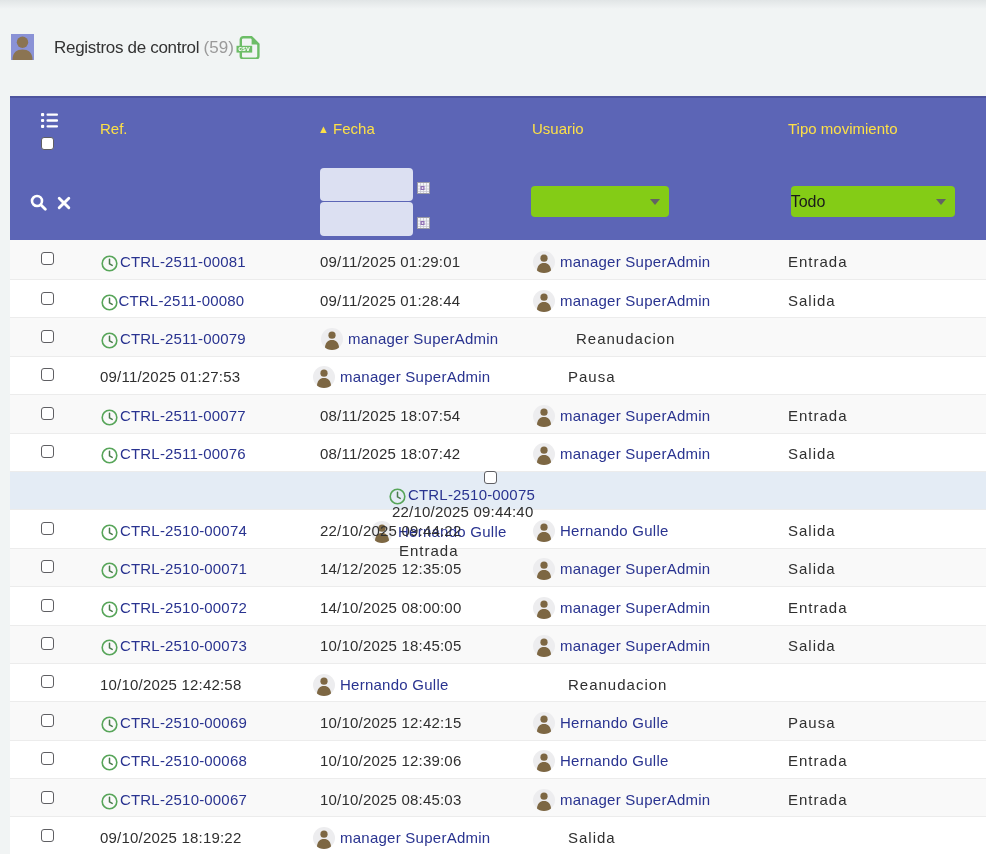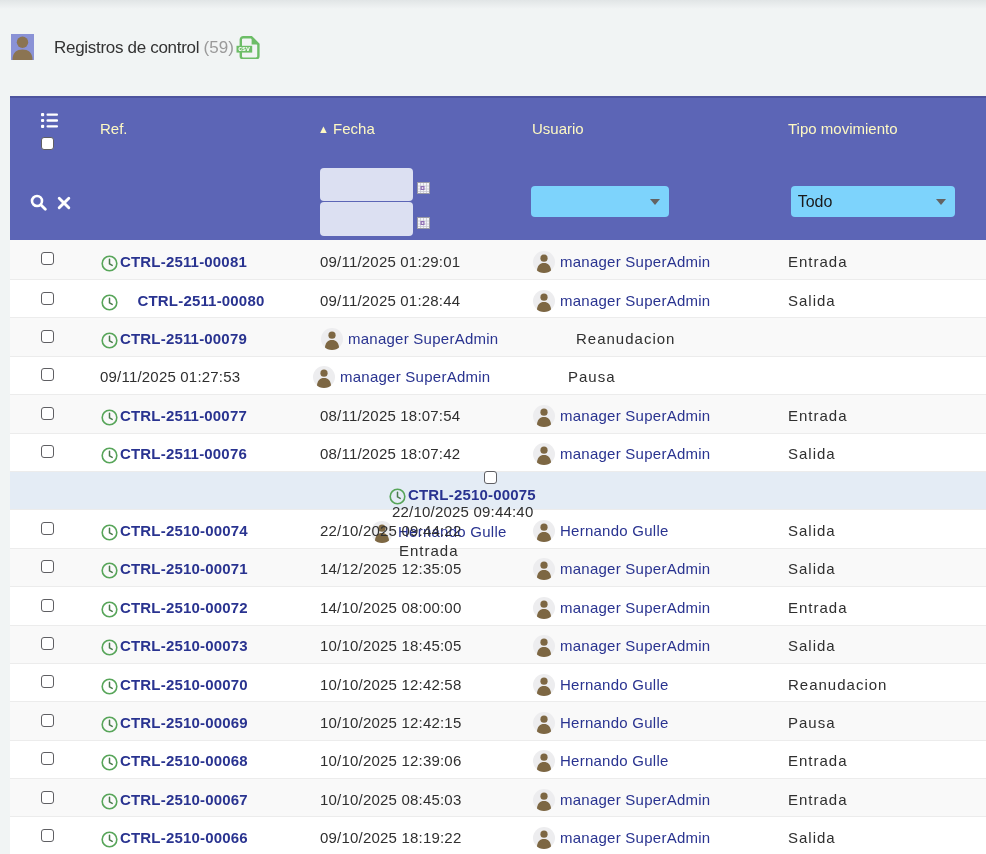--- a/index.html
+++ b/index.html
@@ -16,41 +16,41 @@
 .avatar { position:absolute; left:11px; top:34px; width:23px; height:26px;
   background:#8a92d6; }
 .titletext { position:absolute; left:54px; top:38px; font-size:17px; color:#333;
   letter-spacing:-0.3px; white-space:nowrap; }
 .titlecount { color:#9a9a9a; letter-spacing:0; }
 .csvicon { position:absolute; left:239px; top:36px; }
 
 
 .thead { position:absolute; left:10px; top:96px; width:976px; height:144px;
   background:#5c65b6; border-top:2px solid #4d549e; }
-.hlabel { position:absolute; color:#fef9c3; font-size:15px; white-space:nowrap; }
+.hlabel { position:absolute; color:#fde047; font-size:15px; white-space:nowrap; }
 .dateinput { position:absolute; left:310.3px; width:93px; height:33px;
   background:#dce0f2; border-radius:4px; }
-.selbox { position:absolute; top:87.5px; height:31px; background:#7dd3fc;
+.selbox { position:absolute; top:87.5px; height:31px; background:#84cc16;
   border-radius:4px; font-size:16px; color:#1a1a1a; line-height:31px;
-  padding-left:7px; }
+  padding-left:0; }
 .selarrow { position:absolute; right:9px; top:13px; width:0; height:0;
   border-left:5px solid transparent; border-right:5px solid transparent;
   border-top:6px solid #636363; }
 .calbtn { position:absolute; left:407px; width:13px; height:12px; }
 
 
 .rows { position:absolute; left:10px; top:240px; width:976px; }
 .row { display:flex; height:38.4px; border-bottom:1px solid #ececec;
   align-items:center; font-size:15px; }
 .row:first-child { height:40px; }
 .row.odd { background:#f9f9f9; }
 .row.even { background:#fff; }
 .row.hl { background:#e4ecf5;flex-direction:column; }
 .c1 { width:90px; flex:none; display:flex; align-items:center; }
-.c2 { width:220px; flex:none; display:flex; align-items:flex-start;font-weight:bold; }
+.c2 { width:220px; flex:none; display:flex; align-items:flex-start; }
 .c3 { width:212px; flex:none; }
 .c4 { width:256px; flex:none; display:flex; align-items:center; }
 .c5 { width:198px; flex:none; }
 a.reflink { color:#293390; text-decoration:none; position:relative; top:1.5px;
   white-space:nowrap; letter-spacing:0.18px; }
 .c4 a.reflink { letter-spacing:0.25px; }
 .celltxt { color:#2f2f2f; position:relative; top:1.5px; white-space:nowrap; }
 .c3 .celltxt { letter-spacing:0.2px;margin-top:28px; }
 .c5 .celltxt { letter-spacing:1px; }
 .rowchk { width:13px; height:13px; border:1.4px solid #5f5f63; border-radius:3px;
@@ -166,21 +166,21 @@
   </div>
   <div class="row even">
     <div class="c1">
         <div class="rowchk"></div>
       </div>
     <div class="c2">
         <svg class="clocksvg" width="17" height="17" viewBox="0 0 17 17">
           <circle cx="8.5" cy="8.5" r="7.3" fill="none" stroke="#57a559" stroke-width="1.6"></circle>
           <path d="M8.5 4.3 V8.8 L11.2 10.4" fill="none" stroke="#4a7a4c" stroke-width="1.5" stroke-linecap="round"></path>
         </svg>
-        <a class="reflink" style="margin-left:20px">CTRL-2511-00080</a>
+        <a class="reflink" style="margin-left:1px">CTRL-2511-00080</a>
       </div>
     <div class="c3"><span class="celltxt">09/11/2025 01:28:44</span></div>
     <div class="c4">
         <svg class="usersvg" width="22" height="22" viewBox="0 0 22 22">
           <defs>
             <clipPath id="cc1">
               <circle cx="11" cy="11" r="11"></circle>
             </clipPath>
           </defs>
           <circle cx="11" cy="11" r="11" fill="#ededef"></circle>
@@ -443,27 +443,20 @@
           </g>
         </svg>
         <a class="reflink" style="margin-left:5px">manager SuperAdmin</a>
       </div>
     <div class="c5"><span class="celltxt">Salida</span></div>
   </div>
   <div class="row even">
     <div class="c1">
         <div class="rowchk"></div>
       </div>
-    <div class="c2">
-        <svg class="clocksvg" width="17" height="17" viewBox="0 0 17 17">
-          <circle cx="8.5" cy="8.5" r="7.3" fill="none" stroke="#57a559" stroke-width="1.6"></circle>
-          <path d="M8.5 4.3 V8.8 L11.2 10.4" fill="none" stroke="#4a7a4c" stroke-width="1.5" stroke-linecap="round"></path>
-        </svg>
-        <a class="reflink" style="margin-left:2.5px">CTRL-2510-00070</a>
-      </div>
     <div class="c3"><span class="celltxt">10/10/2025 12:42:58</span></div>
     <div class="c4">
         <svg class="usersvg" width="22" height="22" viewBox="0 0 22 22">
           <defs>
             <clipPath id="cc11">
               <circle cx="11" cy="11" r="11"></circle>
             </clipPath>
           </defs>
           <circle cx="11" cy="11" r="11" fill="#ededef"></circle>
           <g clip-path="url(#cc11)">
@@ -559,27 +552,20 @@
           </g>
         </svg>
         <a class="reflink" style="margin-left:5px">manager SuperAdmin</a>
       </div>
     <div class="c5"><span class="celltxt">Entrada</span></div>
   </div>
   <div class="row even">
     <div class="c1">
         <div class="rowchk"></div>
       </div>
-    <div class="c2">
-        <svg class="clocksvg" width="17" height="17" viewBox="0 0 17 17">
-          <circle cx="8.5" cy="8.5" r="7.3" fill="none" stroke="#57a559" stroke-width="1.6"></circle>
-          <path d="M8.5 4.3 V8.8 L11.2 10.4" fill="none" stroke="#4a7a4c" stroke-width="1.5" stroke-linecap="round"></path>
-        </svg>
-        <a class="reflink" style="margin-left:2.5px">CTRL-2510-00066</a>
-      </div>
     <div class="c3"><span class="celltxt">09/10/2025 18:19:22</span></div>
     <div class="c4">
         <svg class="usersvg" width="22" height="22" viewBox="0 0 22 22">
           <defs>
             <clipPath id="cc15">
               <circle cx="11" cy="11" r="11"></circle>
             </clipPath>
           </defs>
           <circle cx="11" cy="11" r="11" fill="#ededef"></circle>
           <g clip-path="url(#cc15)">

